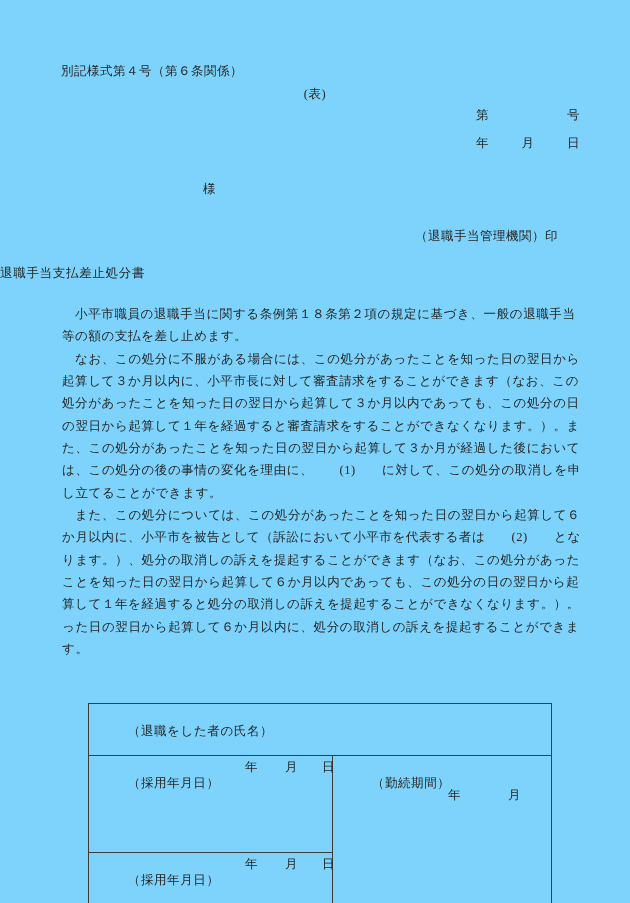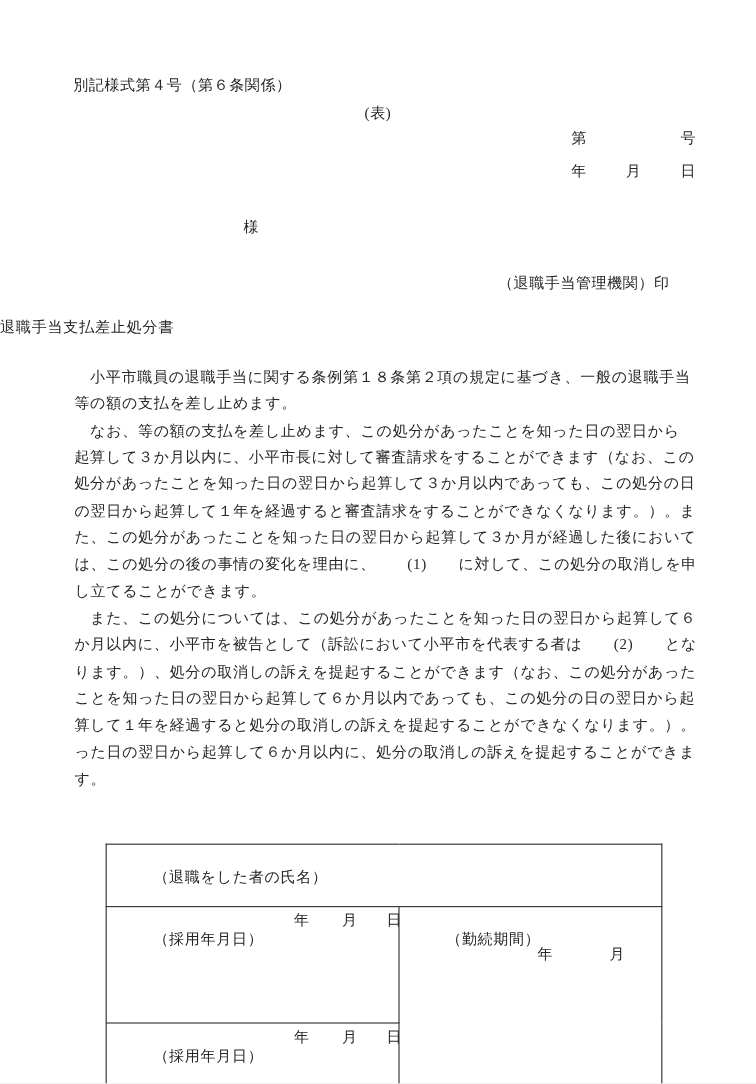--- a/index.html
+++ b/index.html
@@ -1,21 +1,21 @@
 <!DOCTYPE html>
 <html><head>
 <meta charset="utf-8">
 <style>
   html, body { margin: 0; padding: 0; background: #e8e8e8; }
   .page {
     position: relative;
     width: 630px;
     height: 903px;
     margin: 0 auto;
-    background: #ffffff;
+    background: #7dd3fc;
     color: #262626;
     font-family: "Liberation Serif", "DejaVu Serif", serif;
     font-size: 12.5px;
     overflow: hidden;
   }
   .abs { position: absolute; white-space: pre; letter-spacing: 0.5px; }
 
   .form-style-number { left: 61px; top: 63px; }
   .front-label { left: 0; right: 0; top: 86px; text-align: center; letter-spacing: 0.5px; }
 
@@ -105,21 +105,21 @@
   <div class="abs issuer-line">
     <span>（退職手当管理機関）</span>
     <span>印</span>
   </div>
 
   <div class="abs doc-title">退職手当支払差止処分書</div>
 
   <div class="body-text">
       <div class="body-line">　小平市職員の退職手当に関する条例第１８条第２項の規定に基づき、一般の退職手当</div>
       <div class="body-line">等の額の支払を差し止めます。</div>
-      <div class="body-line">　なお、等の額の支払を差し止めます、この処分があったことを知った日の翌日から</div>
+      <div class="body-line">　なお、この処分に不服がある場合には、この処分があったことを知った日の翌日から</div>
       <div class="body-line">起算して３か月以内に、小平市長に対して審査請求をすることができます（なお、この</div>
       <div class="body-line">処分があったことを知った日の翌日から起算して３か月以内であっても、この処分の日</div>
       <div class="body-line">の翌日から起算して１年を経過すると審査請求をすることができなくなります。）。ま</div>
       <div class="body-line">た、この処分があったことを知った日の翌日から起算して３か月が経過した後において</div>
       <div class="body-line">は、この処分の後の事情の変化を理由に、　　(1)　　に対して、この処分の取消しを申</div>
       <div class="body-line">し立てることができます。</div>
       <div class="body-line">　また、この処分については、この処分があったことを知った日の翌日から起算して６</div>
       <div class="body-line">か月以内に、小平市を被告として（訴訟において小平市を代表する者は　　(2)　　とな</div>
       <div class="body-line">ります。）、処分の取消しの訴えを提起することができます（なお、この処分があった</div>
       <div class="body-line">ことを知った日の翌日から起算して６か月以内であっても、この処分の日の翌日から起</div>

